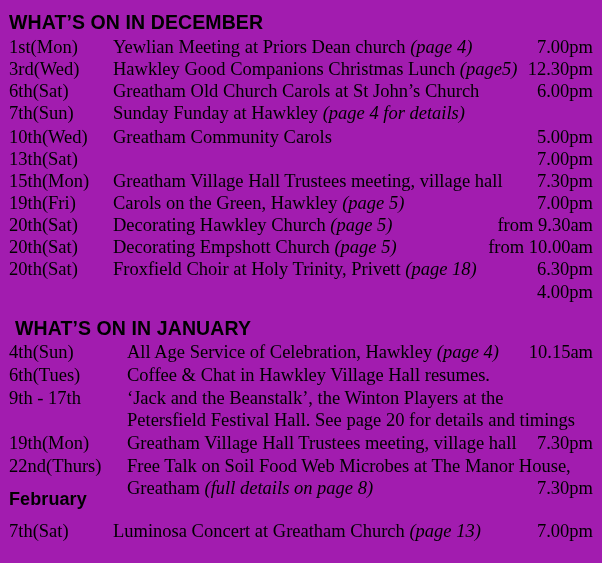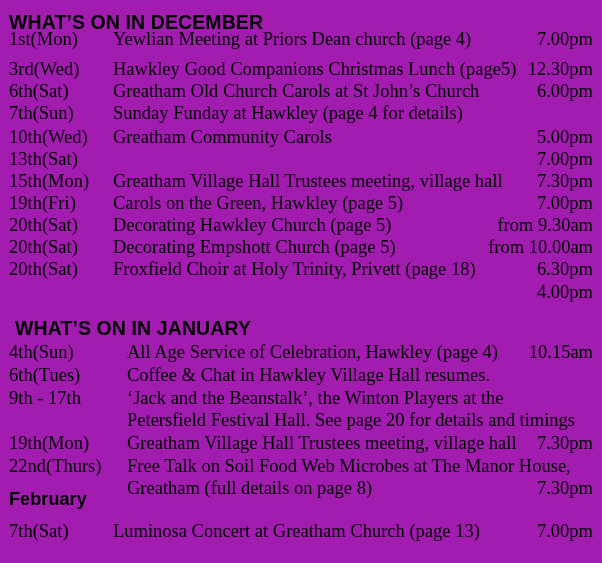--- a/index.html
+++ b/index.html
@@ -68,31 +68,32 @@
     right: 9px;
     top: 0;
     text-align: left;
   }
   
   .col-a .event { left: 113px; }
   
   .col-b .event { left: 127px; }
 
   .ital {
+    font-style: italic;
   }
   .continuation .event { top: 0; }
 </style>
 </head>
 <body>
 
 <div class="page">
 
   <div class="section-heading heading-december">WHAT’S ON IN DECEMBER</div>
 
-  <div class="row col-a" style="top:28px">
+  <div class="row col-a" style="top:36px">
     <span class="date">1st(Mon)</span>
     <span class="event"><span>Yewlian Meeting at Priors Dean church </span><span class="ital">(page 4)</span></span>
     <span class="time">7.00pm</span>
   </div>
 
   <div class="row col-a" style="top:58px">
     <span class="date">3rd(Wed)</span>
     <span class="event"><span>Hawkley Good Companions Christmas Lunch </span><span class="ital">(page5)</span></span>
     <span class="time">12.30pm</span>
   </div>

